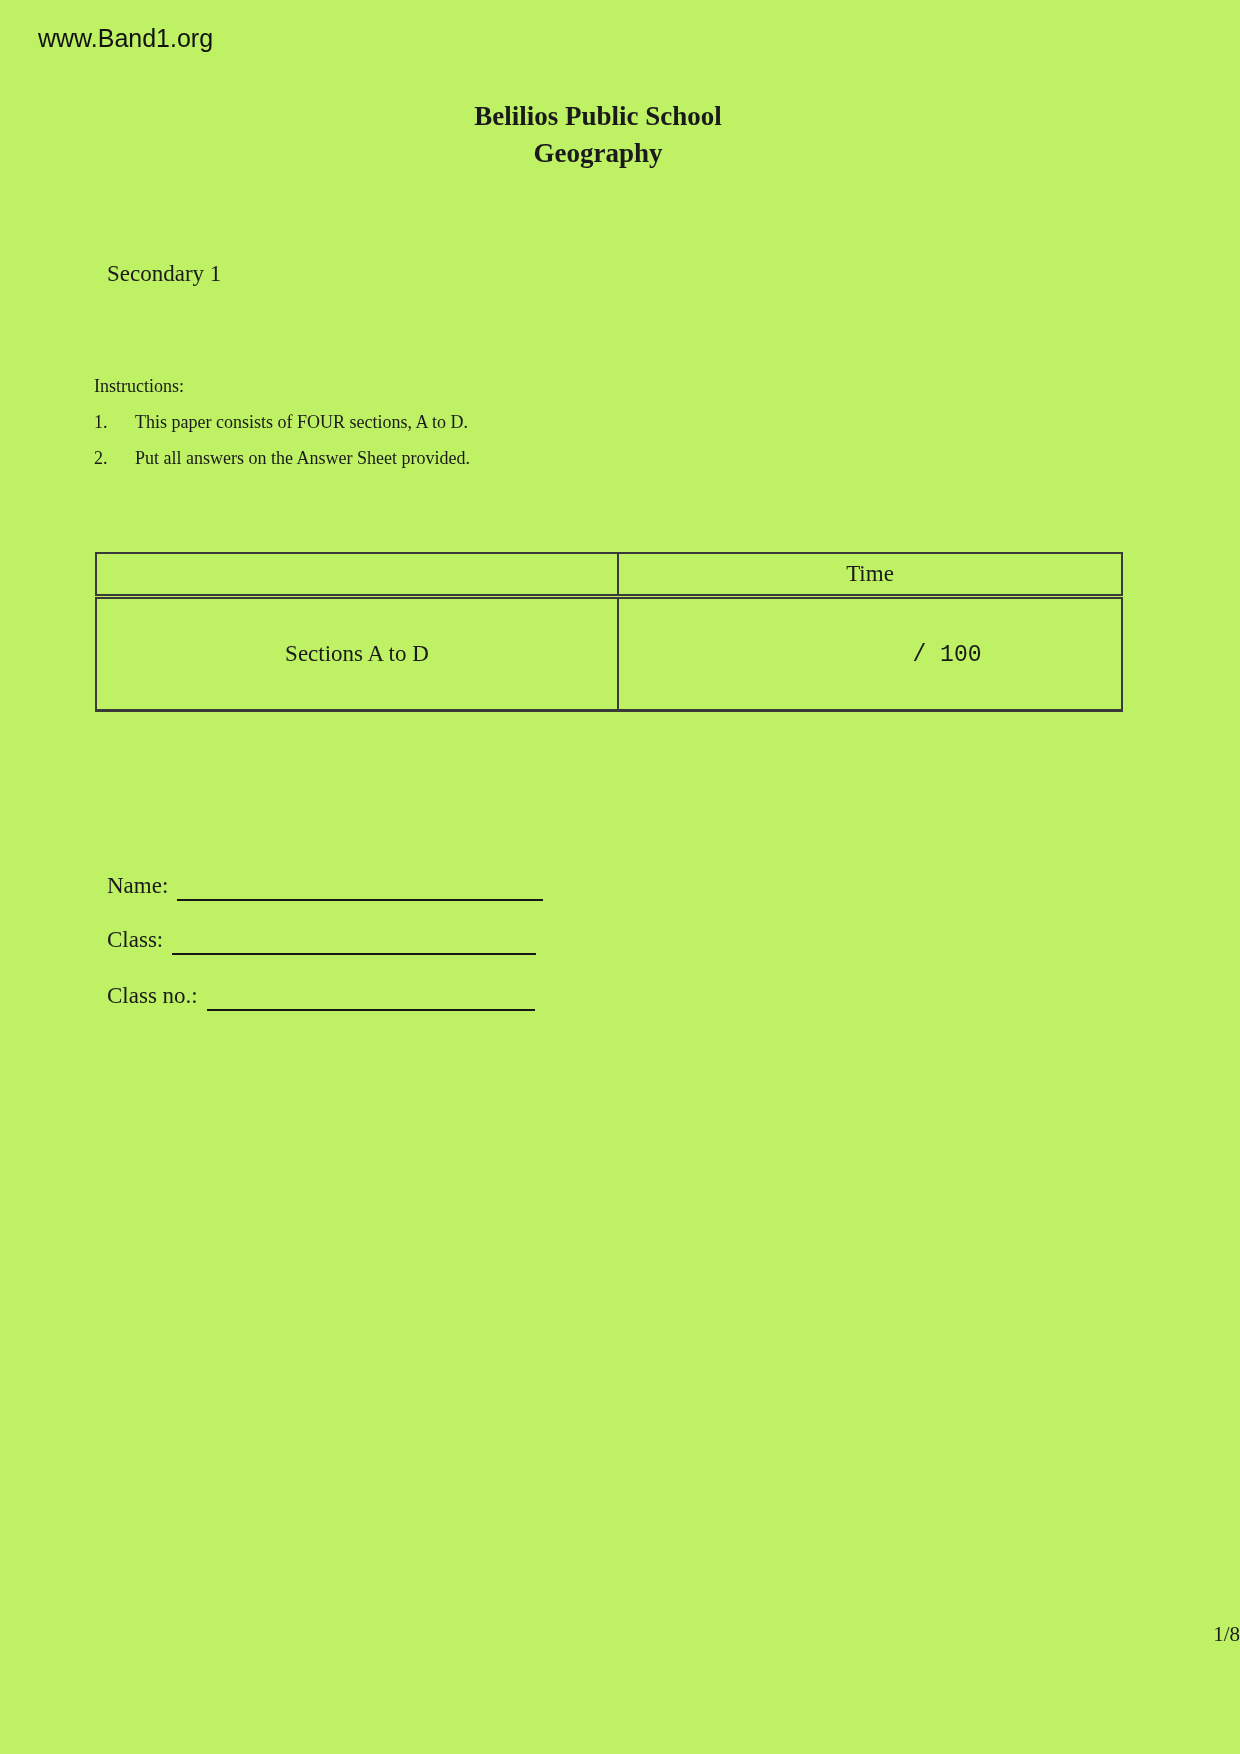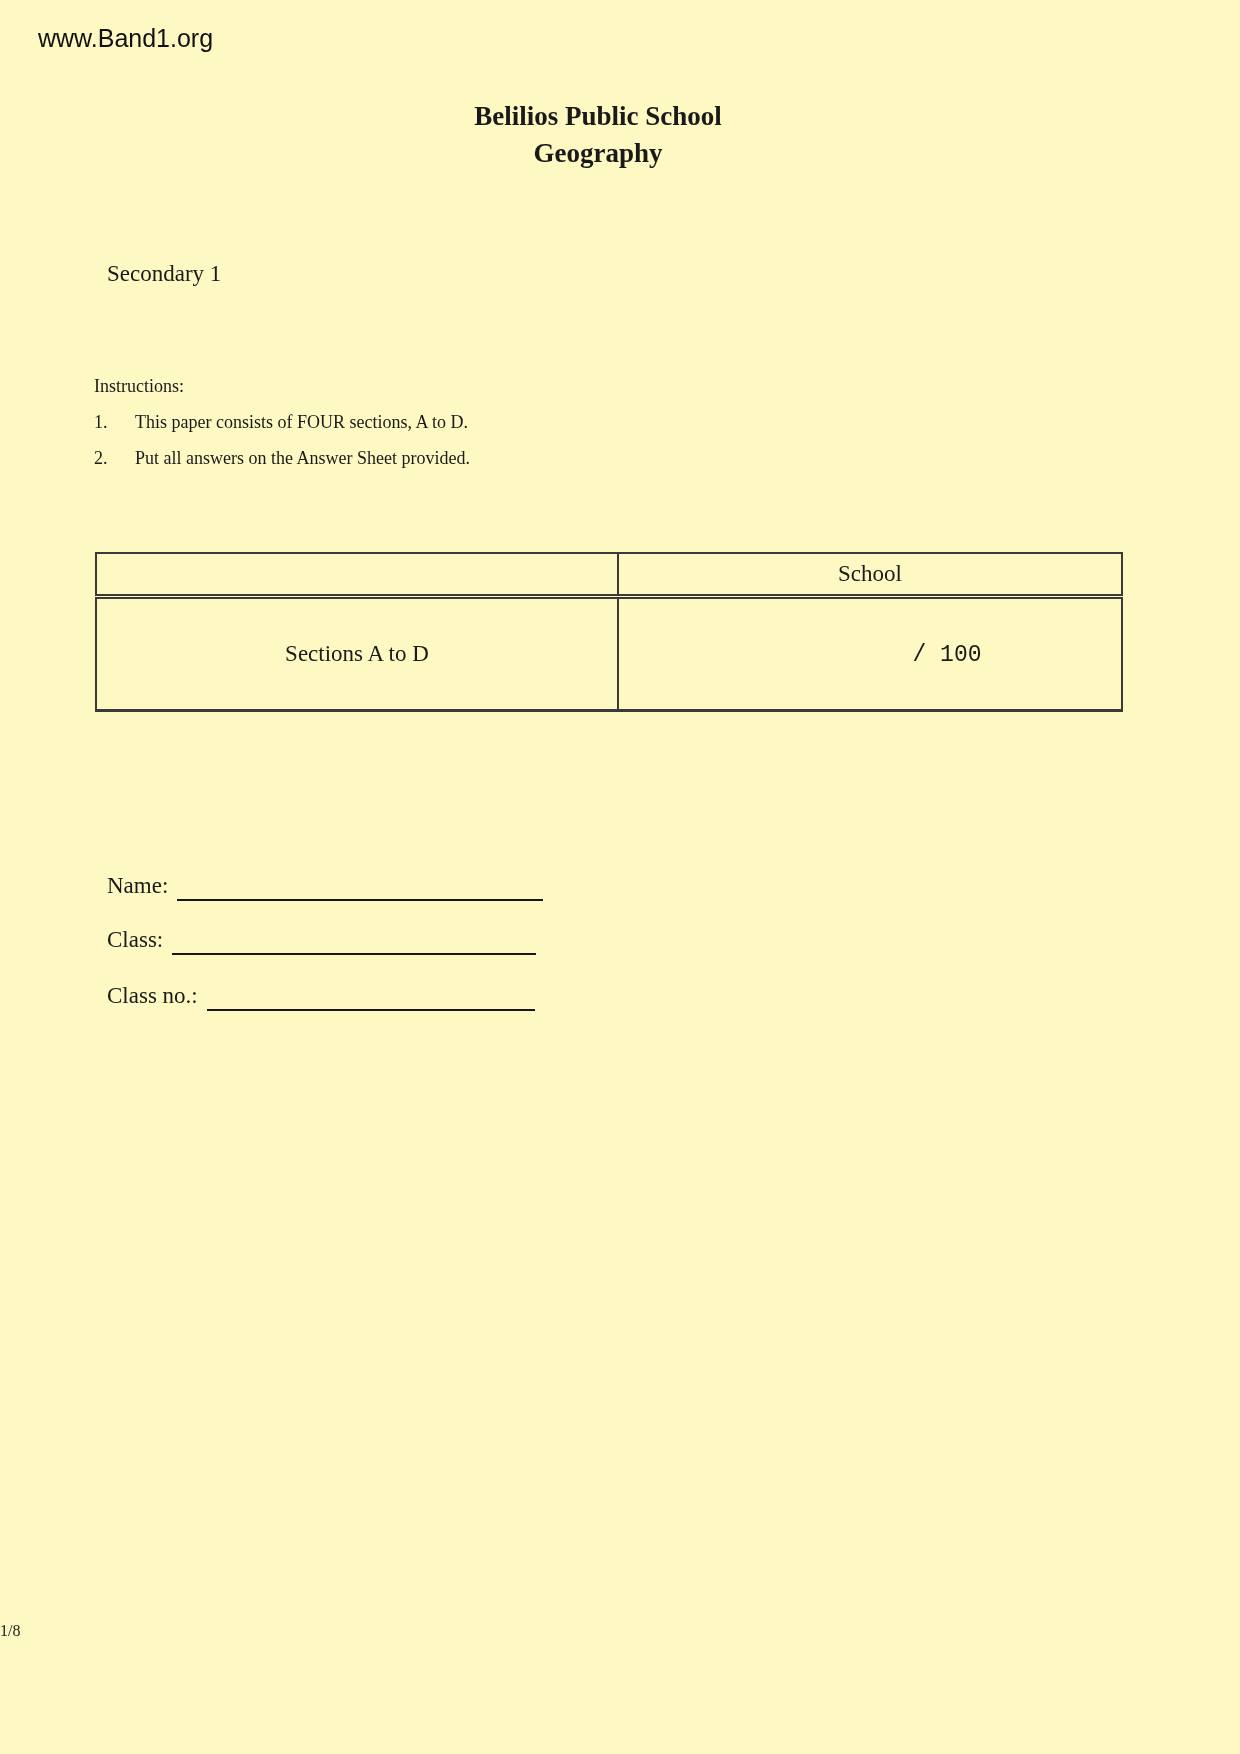--- a/index.html
+++ b/index.html
@@ -1,20 +1,20 @@
 <!DOCTYPE html>
 <html><head>
 <meta charset="utf-8">
 <style>
   html, body { margin: 0; padding: 0; background: #e8e8e8; }
   .page {
     position: relative;
     width: 1240px;
     height: 1754px;
-    background: #fef9c3;
+    background: #bef264;
     font-family: "Liberation Serif", serif;
     color: #1a1a1a;
     overflow: hidden;
   }
   .watermark {
     position: absolute;
     left: 38px;
     top: 24px;
     font-family: "Liberation Sans", sans-serif;
     font-size: 25px;
@@ -104,22 +104,22 @@
     vertical-align: bottom;
   }
   .line-name  { width: 366px; }
   .line-class { width: 364px; }
   .line-classno { width: 328px; }
   .footer {
     position: absolute;
     left: 0;
     top: 1622px;
     width: 1240px;
-    text-align: left;
-    font-size: 16px;
+    text-align: right;
+    font-size: 21px;
   }
 </style>
 </head>
 <body>
 
 <div class="page">
 
   <div class="watermark">www.Band1.org</div>
 
   <div class="title-block">
@@ -139,21 +139,21 @@
     <div class="instr-item">
       <span class="instr-num">2.</span>
       <span>Put all answers on the Answer Sheet provided.</span>
     </div>
   </div>
 
   <table class="marks-table">
     <tbody>
         <tr>
       <th class="col-sections"></th>
-      <th>School</th>
+      <th>Time</th>
     </tr>
     <tr>
       <td class="col-sections">Sections A to D</td>
       <td>
         <span class="score-offset">/ 100</span>
       </td>
     </tr>
   </tbody>
     </table>
 

